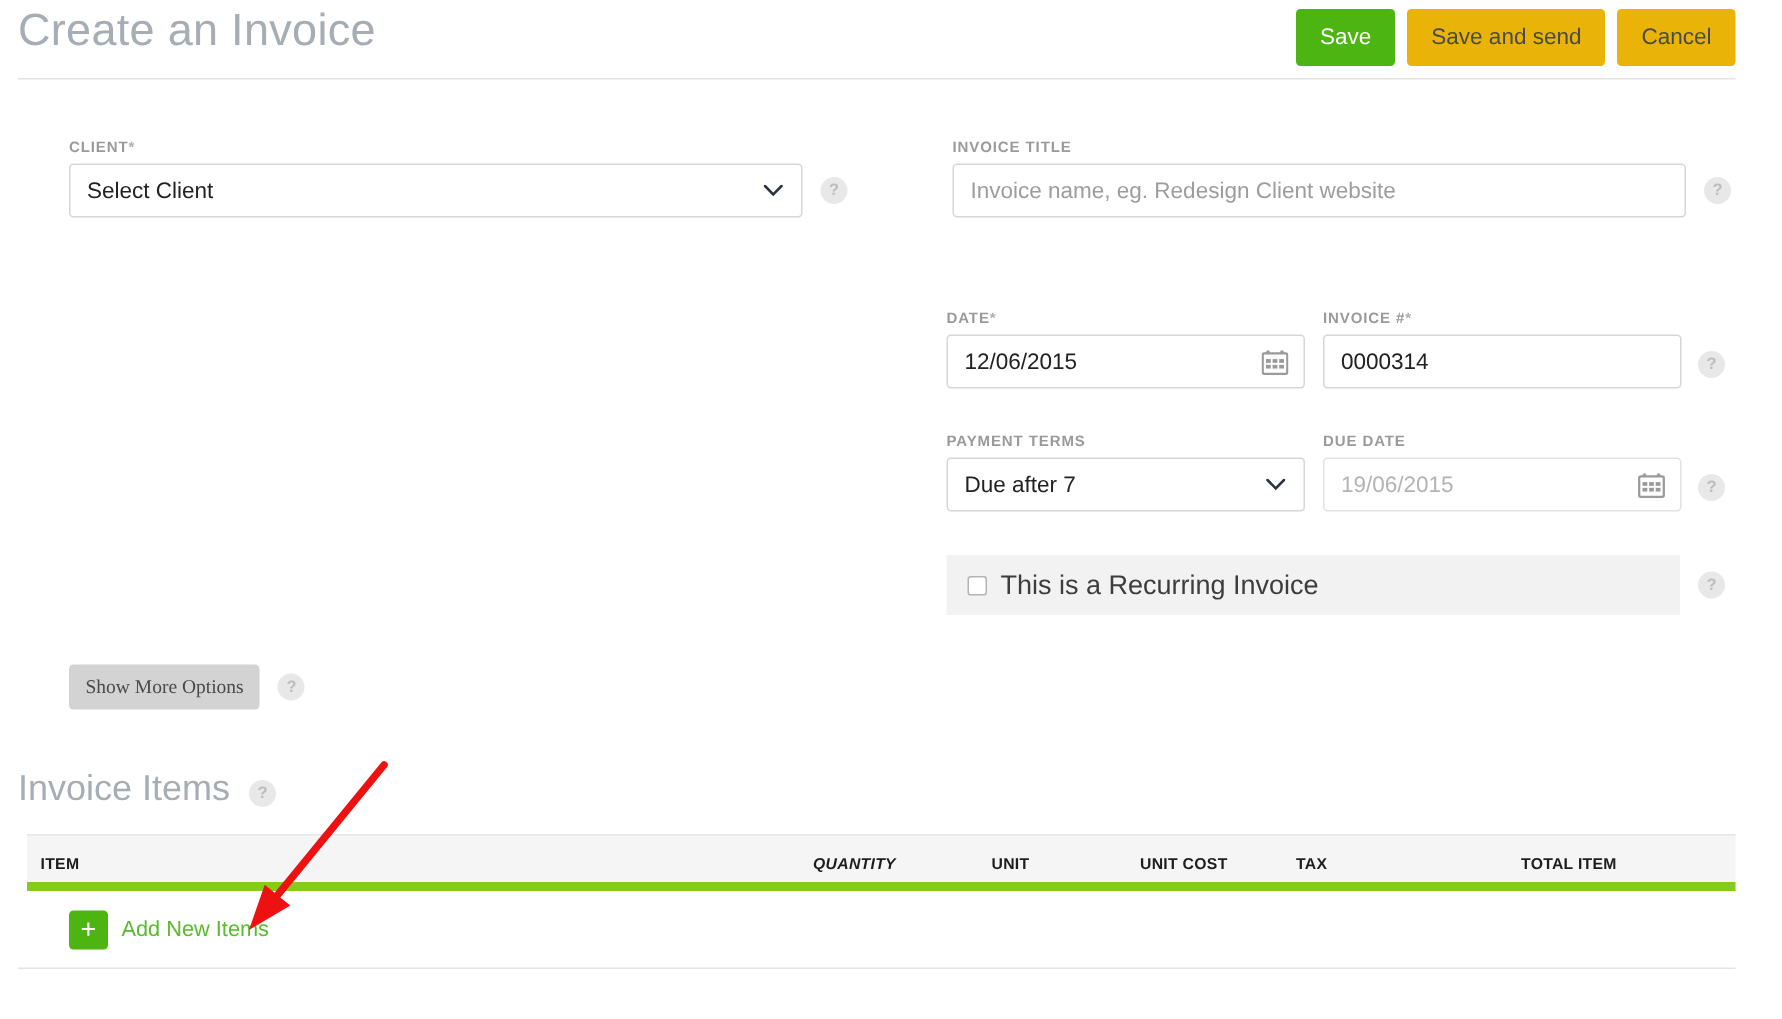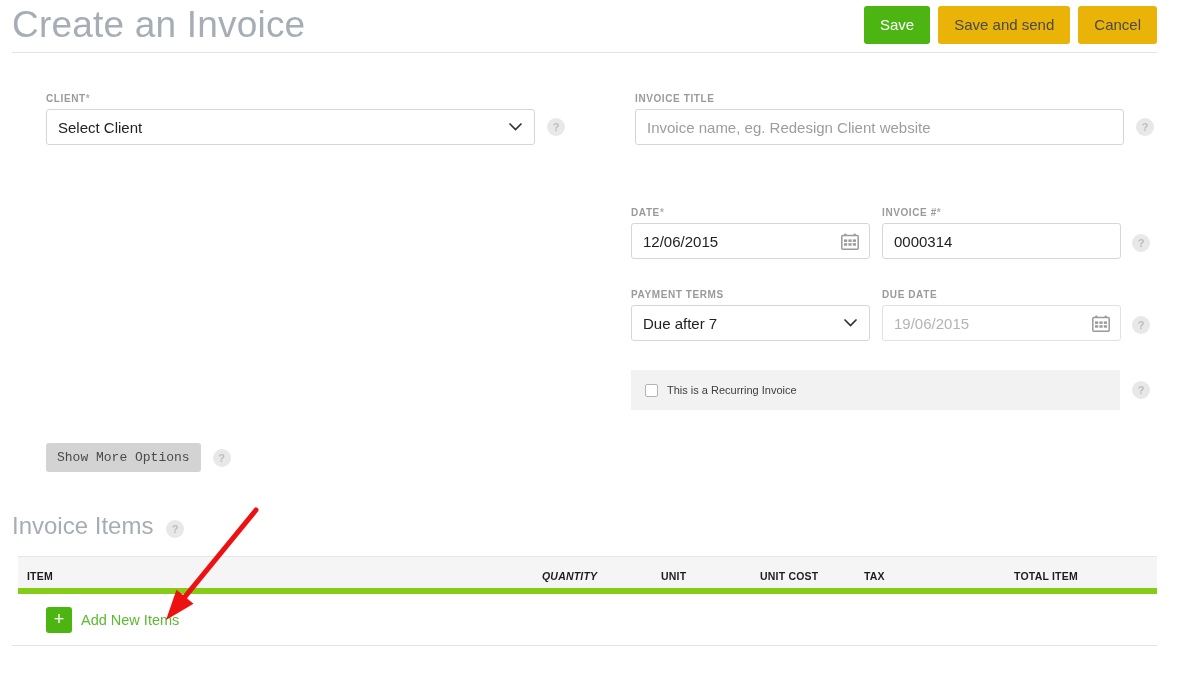--- a/index.html
+++ b/index.html
@@ -11,21 +11,21 @@
     -webkit-font-smoothing: antialiased;
   }
   .page { position: relative; width: 1188px; height: 679px; overflow: hidden; }
 
   
   .header {
     position: absolute; left: 0; top: 0; width: 1188px; height: 52px;
   }
   .page-title {
     position: absolute; left: 12px; top: 4px;
-    font-size: 37px; font-weight: 300; color: #a6adb4;
+    font-size: 30px; font-weight: 300; color: #a6adb4;
     letter-spacing: 0.2px; white-space: nowrap;
   }
   .header-rule {
     position: absolute; left: 12px; top: 52px; width: 1145px; height: 1px;
     background: #e3e3e3;
   }
   .header-actions {
     position: absolute; right: 31px; top: 6px;
     display: flex; gap: 8px; align-items: flex-end;
   }
@@ -95,25 +95,25 @@
   
   .recurring {
     width: 489px; height: 40px; background: #f2f2f2;
     display: flex; align-items: center; padding-left: 14px;
   }
   .cbox {
     width: 13px; height: 13px; border: 1px solid #b3b3b3;
     background: #ffffff; border-radius: 2px; margin-right: 9px; flex: none;
     cursor: pointer;
   }
-  .cbox-label { font-size: 11px; color: #3d3d3d; }
+  .cbox-label { font-size: 18px; color: #3d3d3d; }
 
   .btn-small {
     background: #d3d3d3; color: #4a4a4a; border: 0; border-radius: 3px;
-    font-family: Liberation Mono, monospace;
+    font-family: Liberation Serif, serif;
     font-size: 13px; padding: 7px 11px; cursor: pointer; white-space: nowrap;
   }
 
   
   .items-title {
     position: absolute; left: 12px; top: 512px;
     font-size: 24px; font-weight: 300; color: #a6adb4; white-space: nowrap;
   }
   .items-help { position: absolute; left: 166px; top: 520px; }
 

